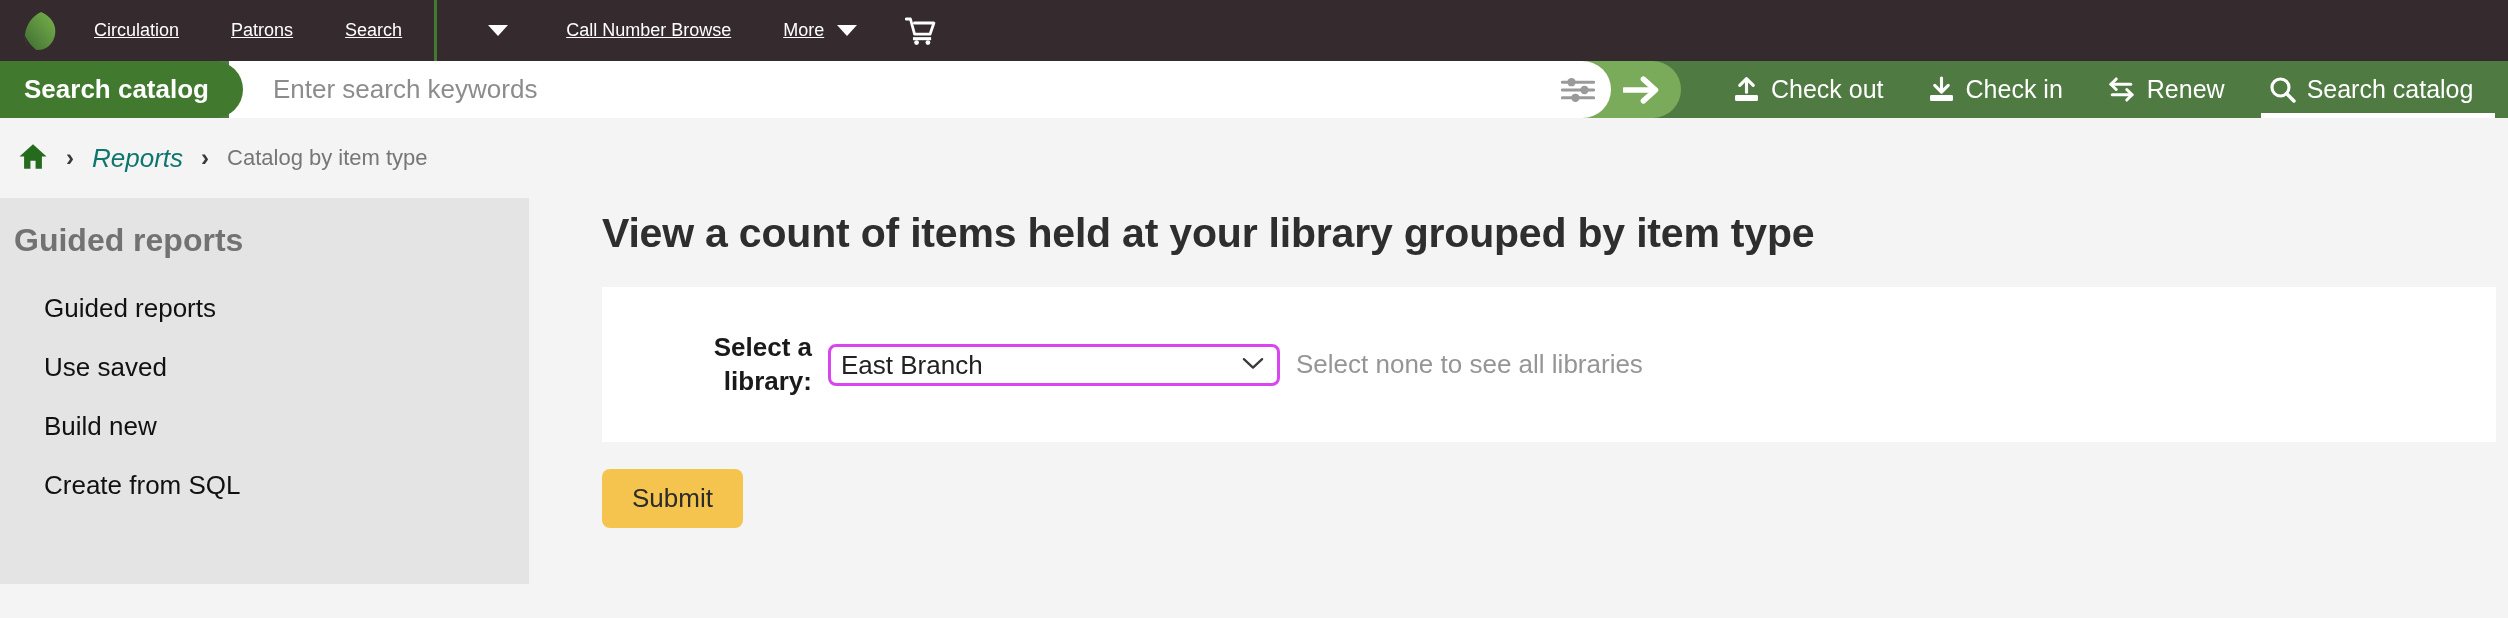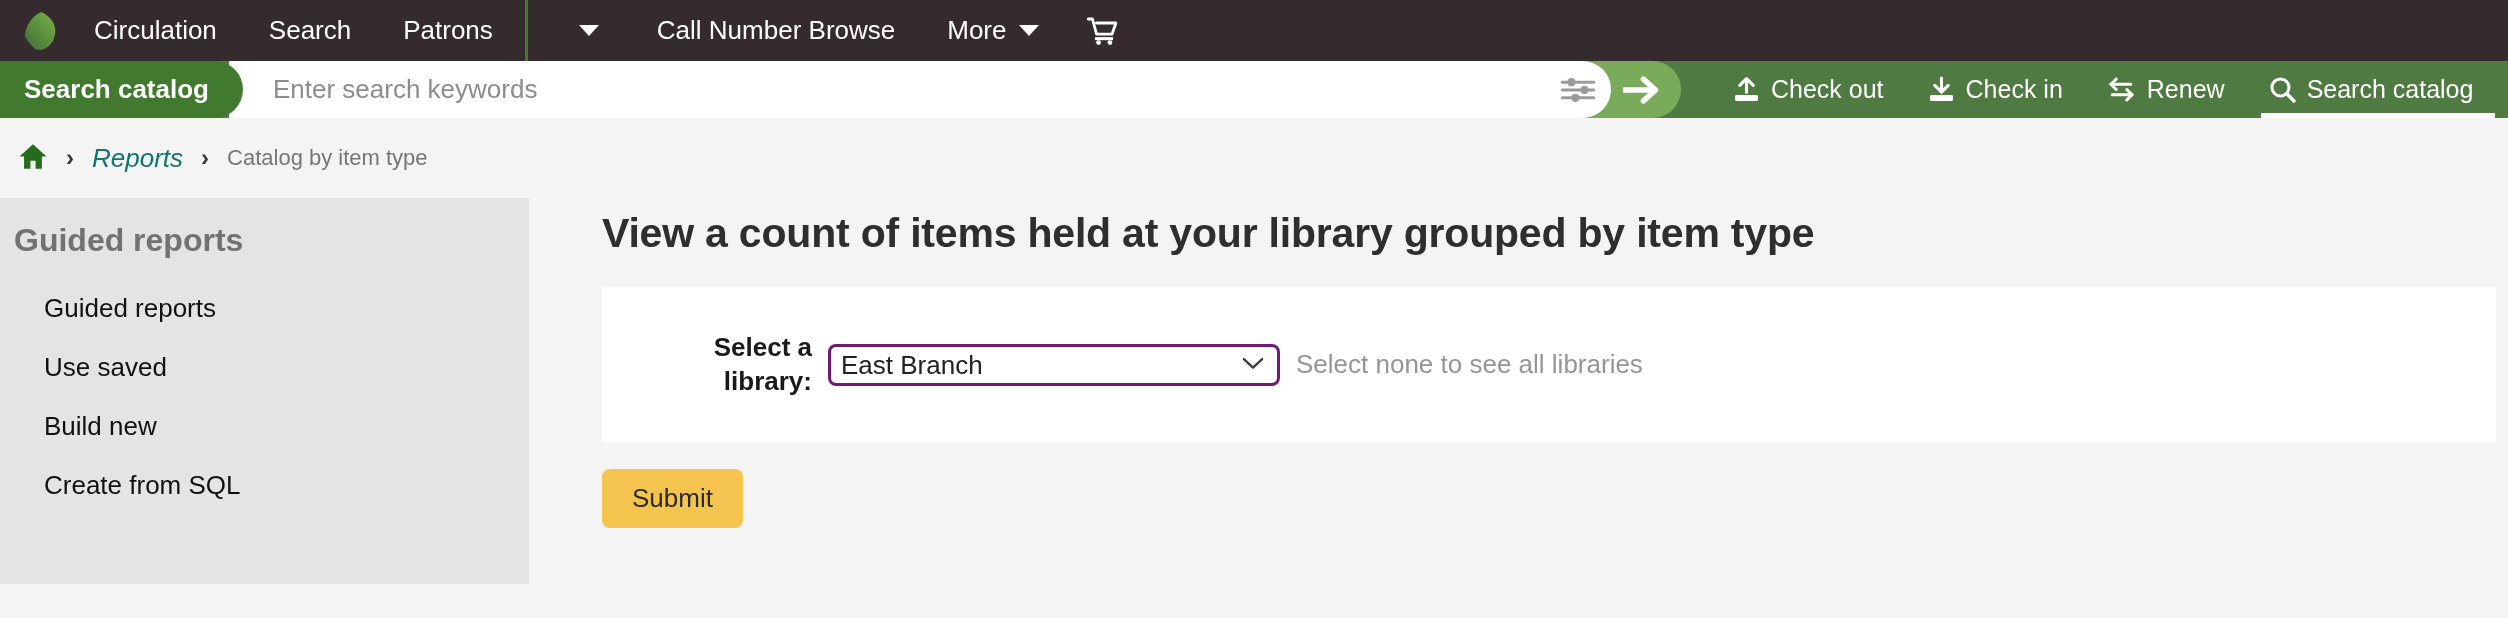--- a/index.html
+++ b/index.html
@@ -27,28 +27,29 @@
     display: flex;
     align-items: center;
     justify-content: center;
     flex: none;
   }
   .logo-leaf { display: block; }
 
   .nav-links { display: flex; align-items: center; height: 61px; }
   .nav-item {
     color: #ffffff;
-    font-size: 26px;
+    font-size: 18px;
     line-height: 61px;
     padding: 0 26px;
     white-space: nowrap;
     cursor: pointer;
     height: 61px;
     display: flex;
     align-items: center;
+    text-decoration: underline;
   }
   .nav-divider {
     width: 3px;
     height: 61px;
     background: #417a2f;
     flex: none;
     margin: 0 6px;
   }
   .caret-down {
     width: 0; height: 0;
@@ -243,21 +244,21 @@
   .select-wrap { position: relative; margin-left: 16px; flex: none; }
   .lib-select {
     appearance: none;
     -webkit-appearance: none;
     width: 452px;
     height: 42px;
     font-size: 26px;
     font-family: "Liberation Sans", sans-serif;
     color: #222222;
     background: #ffffff;
-    border: 3px solid #701a75;
+    border: 3px solid #d946ef;
     border-radius: 8px;
     padding: 0 40px 0 10px;
     outline: none;
     cursor: pointer;
   }
   .select-caret {
     position: absolute;
     right: 16px;
     top: 50%;
     transform: translateY(-60%);
@@ -297,24 +298,24 @@
       <path d="M17 1 C27 5 33 14 31 24 C29 34 21 40 12 39 C4 38 0 31 1 24 C2 14 8 5 17 1 Z" fill="url(#lg)"></path>
       <path d="M1 25 C5 33 11 38 13 39.5 C6 40 0.5 33 1 25 Z" fill="#352b2e"></path>
     </svg>
   </div>
 
   <div class="nav-links">
     <div class="nav-item">
       <span>Circulation</span>
     </div>
     <div class="nav-item">
+      <span>Patrons</span>
+    </div>
+    <div class="nav-item">
       <span>Search</span>
-    </div>
-    <div class="nav-item">
-      <span>Patrons</span>
     </div>
 
     <div class="nav-divider"></div>
 
     <div class="nav-item caret-only">
       <span class="caret-down"></span>
     </div>
 
     <div class="nav-item">
       <span>Call Number Browse</span>

